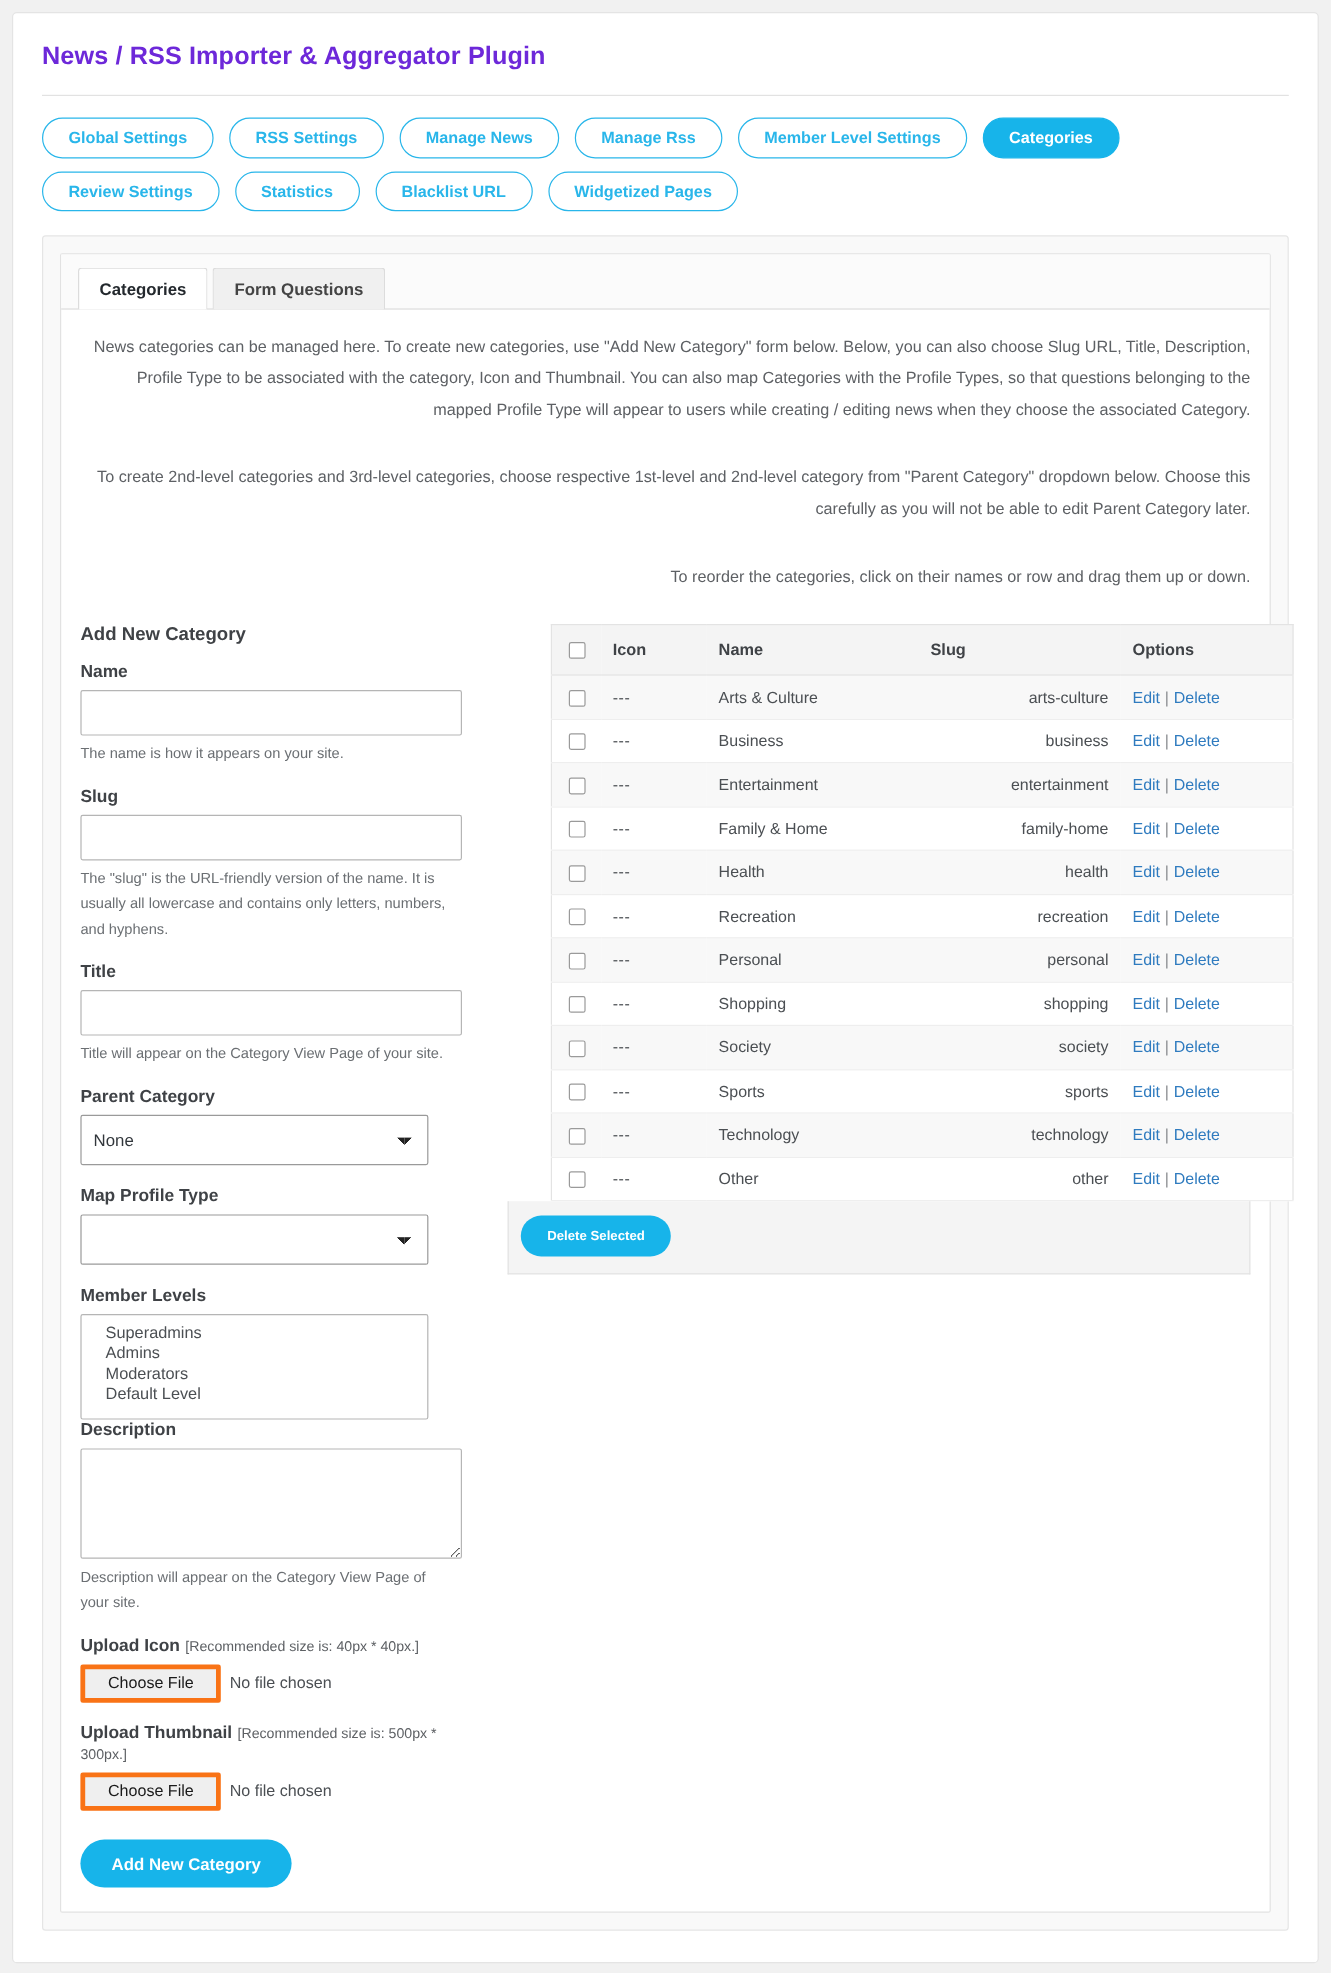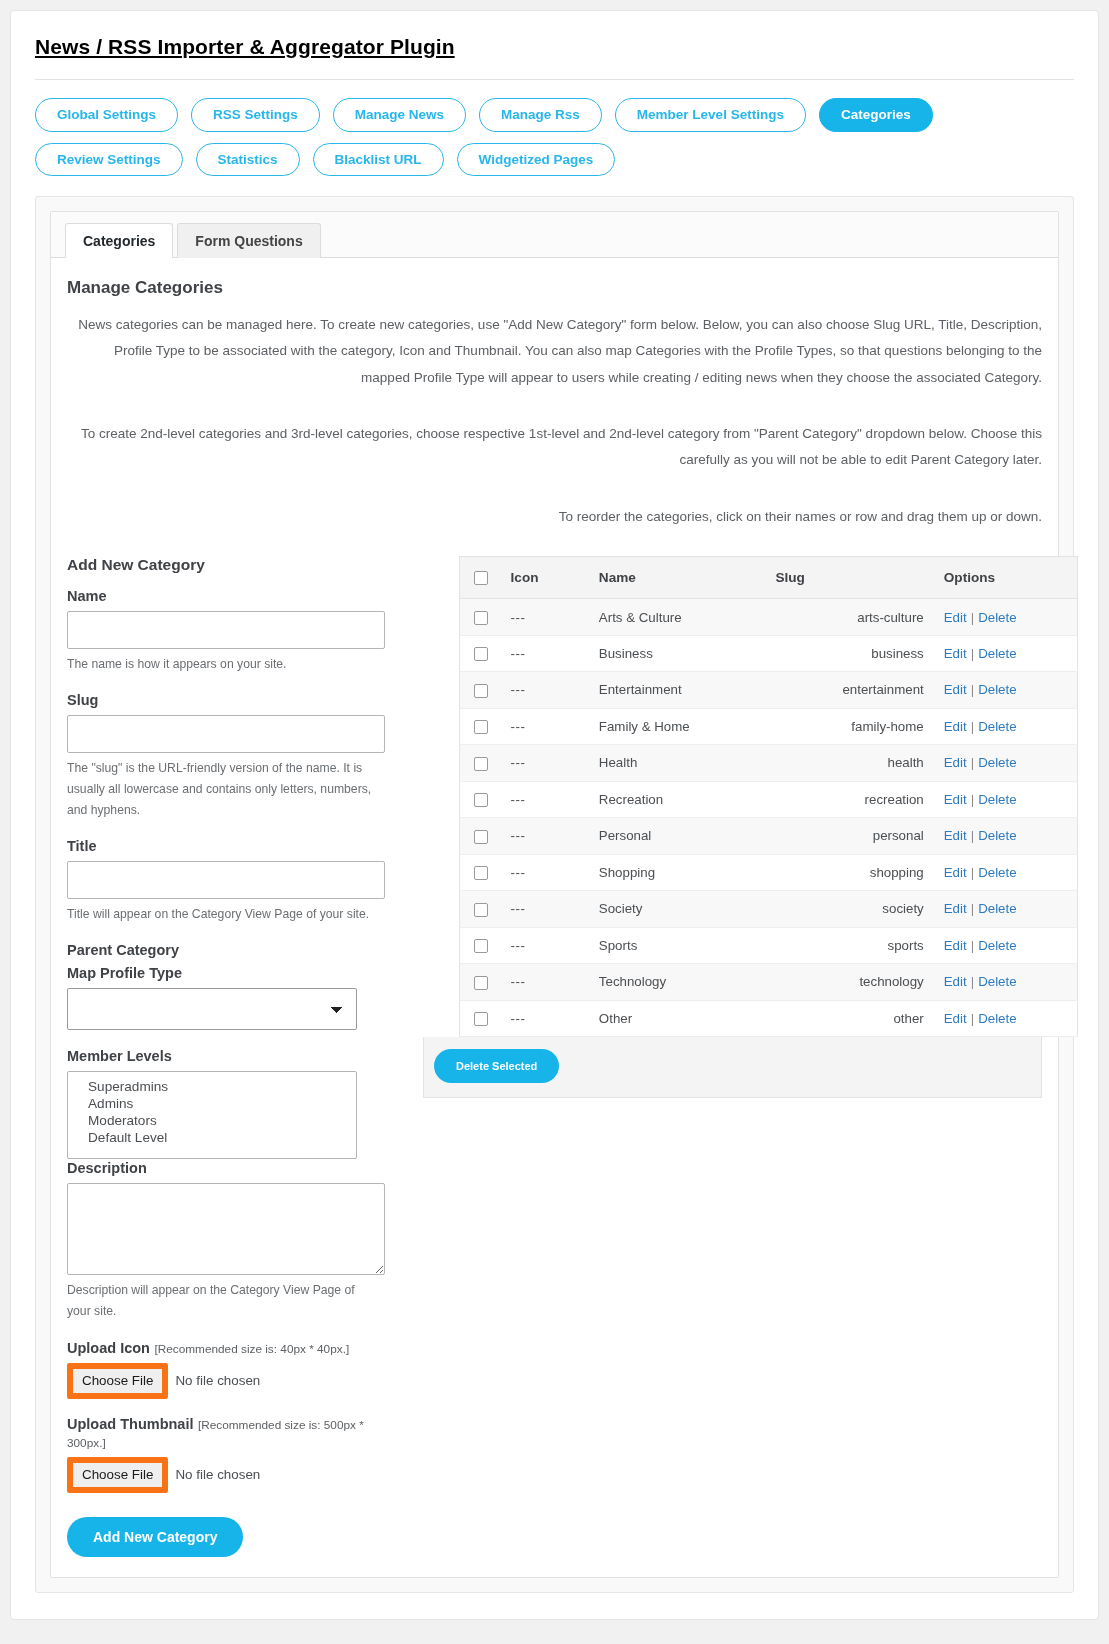--- a/index.html
+++ b/index.html
@@ -18,24 +18,23 @@
   }
   .panel {
     background: #ffffff;
     border: 1px solid #e4e4e4;
     border-radius: 4px;
     padding: 18px 24px 26px 24px;
   }
   .plugin-title {
     font-size: 21px;
     font-weight: bold;
-    color: #000000;
+    color: #6d28d9;
     margin: 6px 0 0 0;
     letter-spacing: .1px;
-    text-decoration: underline;
   }
   .title-rule {
     border: none;
     border-top: 1px solid #e2e2e2;
     margin: 20px 0 18px 0;
   }
   
   .navpills {
     display: flex;
     flex-wrap: wrap;
@@ -207,24 +206,24 @@
   }
   .file-line {
     margin-top: 6px;
     display: flex;
     align-items: center;
     gap: 7px;
     font-size: 13.4px;
     color: #4b4f53;
   }
   .choose-file-btn {
-    border: 6px solid #f97316;
+    border: 4px solid #f97316;
     background: #efefef;
     border-radius: 2px;
-    padding: 3px 9px;
+    padding: 3px 19px;
     font-size: 13.4px;
     color: #1a1a1a;
     font-family: "Liberation Sans", sans-serif;
     cursor: pointer;
     line-height: 1.35;
   }
   .btn-primary {
     display: inline-block;
     background: #17b4ea;
     color: #ffffff;
@@ -323,21 +322,20 @@
 
     <div class="inner-wrap">
       <div class="inner-card">
 
         <div class="tabstrip" id="tabstrip">
             <div class="tab active">Categories</div>
             <div class="tab">Form Questions</div>
           </div>
 
         <div class="card-body">
-          <h2 class="section-title">Manage Categories</h2>
           <p class="intro">News categories can be managed here. To create new categories, use "Add New Category" form below. Below, you can also choose Slug URL, Title, Description, Profile Type to be associated with the category, Icon and Thumbnail. You can also map Categories with the Profile Types, so that questions belonging to the mapped Profile Type will appear to users while creating / editing news when they choose the associated Category.</p>
           <p class="intro">To create 2nd-level categories and 3rd-level categories, choose respective 1st-level and 2nd-level category from "Parent Category" dropdown below. Choose this carefully as you will not be able to edit Parent Category later.</p>
           <p class="intro reorder">To reorder the categories, click on their names or row and drag them up or down.</p>
 
           <div class="columns">
 
             <div class="col-left">
               <h3 class="form-heading">Add New Category</h3>
 
               <label class="fieldlabel">Name</label>
@@ -346,20 +344,21 @@
 
               <label class="fieldlabel">Slug</label>
               <input class="text-input" type="text" value="" style="">
               <div class="helptext">The "slug" is the URL-friendly version of the name. It is usually all lowercase and contains only letters, numbers, and hyphens.</div>
 
               <label class="fieldlabel">Title</label>
               <input class="text-input" type="text" value="" style="">
               <div class="helptext">Title will appear on the Category View Page of your site.</div>
 
               <label class="fieldlabel">Parent Category</label>
+              <select class="styled-select" id="parent-select"><option value="None">None</option></select>
 
               <label class="fieldlabel">Map Profile Type</label>
               <select class="styled-select" id="profile-select"><option value=""></option></select>
 
               <label class="fieldlabel">Member Levels</label>
               <select class="multi-select" multiple="" size="4" id="member-levels-select">
                   <option value="Superadmins">Superadmins</option>
                   <option value="Admins">Admins</option>
                   <option value="Moderators">Moderators</option>
                   <option value="Default Level">Default Level</option>

